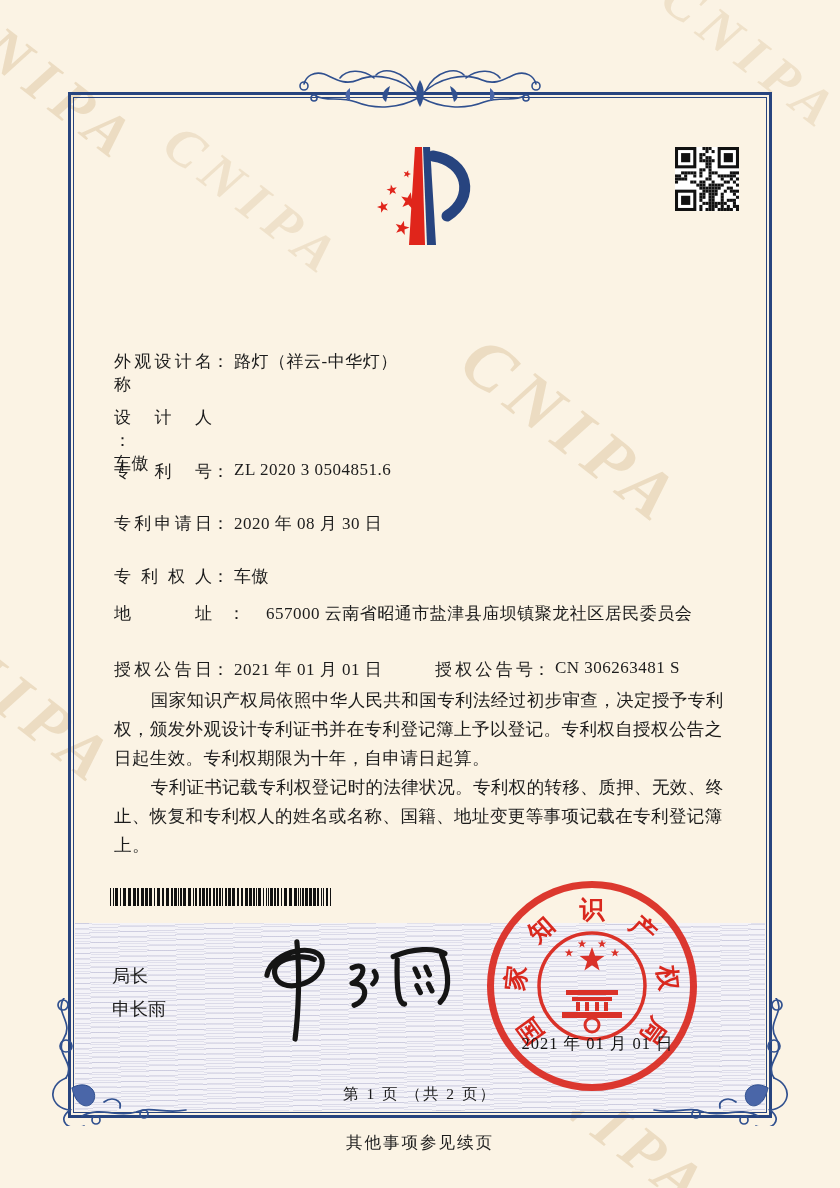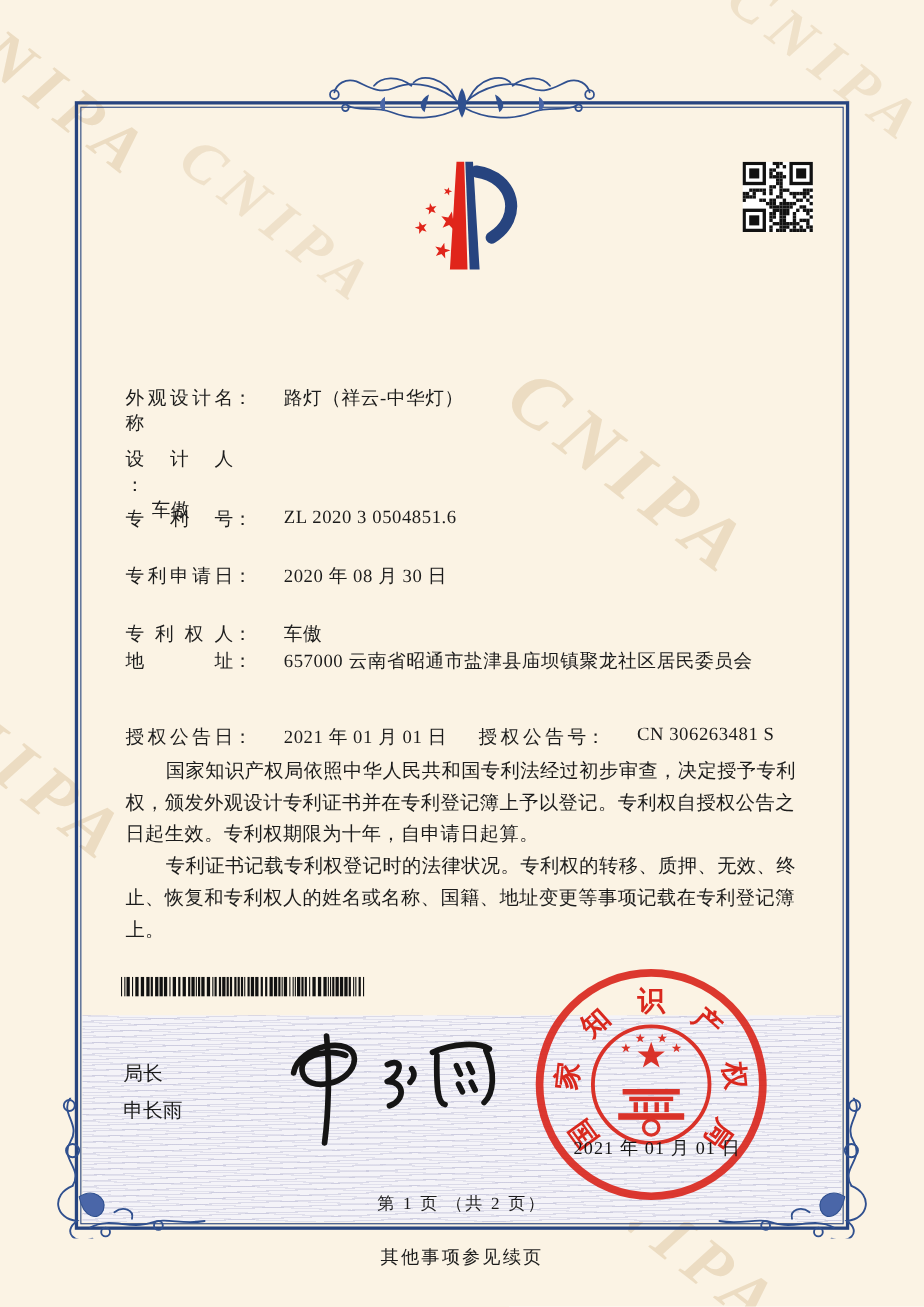--- a/index.html
+++ b/index.html
@@ -46,23 +46,23 @@
   .qr{position:absolute;left:675px;top:147px;z-index:4;}
   .logo{position:absolute;left:352px;top:144px;z-index:4;}
   .title{
     position:absolute;left:0;top:246px;width:100%;z-index:4;
     text-align:center;font-size:38px;font-weight:bold;letter-spacing:7px;
   }
   
   .row{position:absolute;left:114px;z-index:4;display:flex;align-items:flex-start;font-size:17px;}
   .lbl{width:98px;text-align:justify;text-align-last:justify;flex:none;}
   .colon{width:22px;flex:none;}
-  .val{letter-spacing:.5px;margin-left:24px;}
+  .val{letter-spacing:.5px;}
   .r-name{top:350px;} .r-designer{top:406px;flex-direction:column;} .r-patno{top:460px;}
-  .r-filed{top:512px;} .r-owner{top:565px;} .r-addr{top:589px;} .r-grant{top:658px;}
+  .r-filed{top:512px;} .r-owner{top:565px;} .r-addr{top:602px;gap:16px;} .r-grant{top:658px;}
   .addr2{margin-top:4px;}
   .grant-no{position:absolute;left:435px;top:658px;z-index:4;display:flex;font-size:17px;}
   
   .paras{position:absolute;left:114px;top:686px;width:618px;z-index:4;
     font-size:17.5px;line-height:29px;letter-spacing:.4px;}
   .paras p{margin:0;text-indent:2.1em;}
   
   .barcode{position:absolute;left:110px;top:888px;z-index:4;}
   .signer{position:absolute;left:112px;top:960px;z-index:4;
     font-family:"Liberation Sans","DejaVu Sans",sans-serif;font-size:18px;font-weight:500;line-height:33px;}

